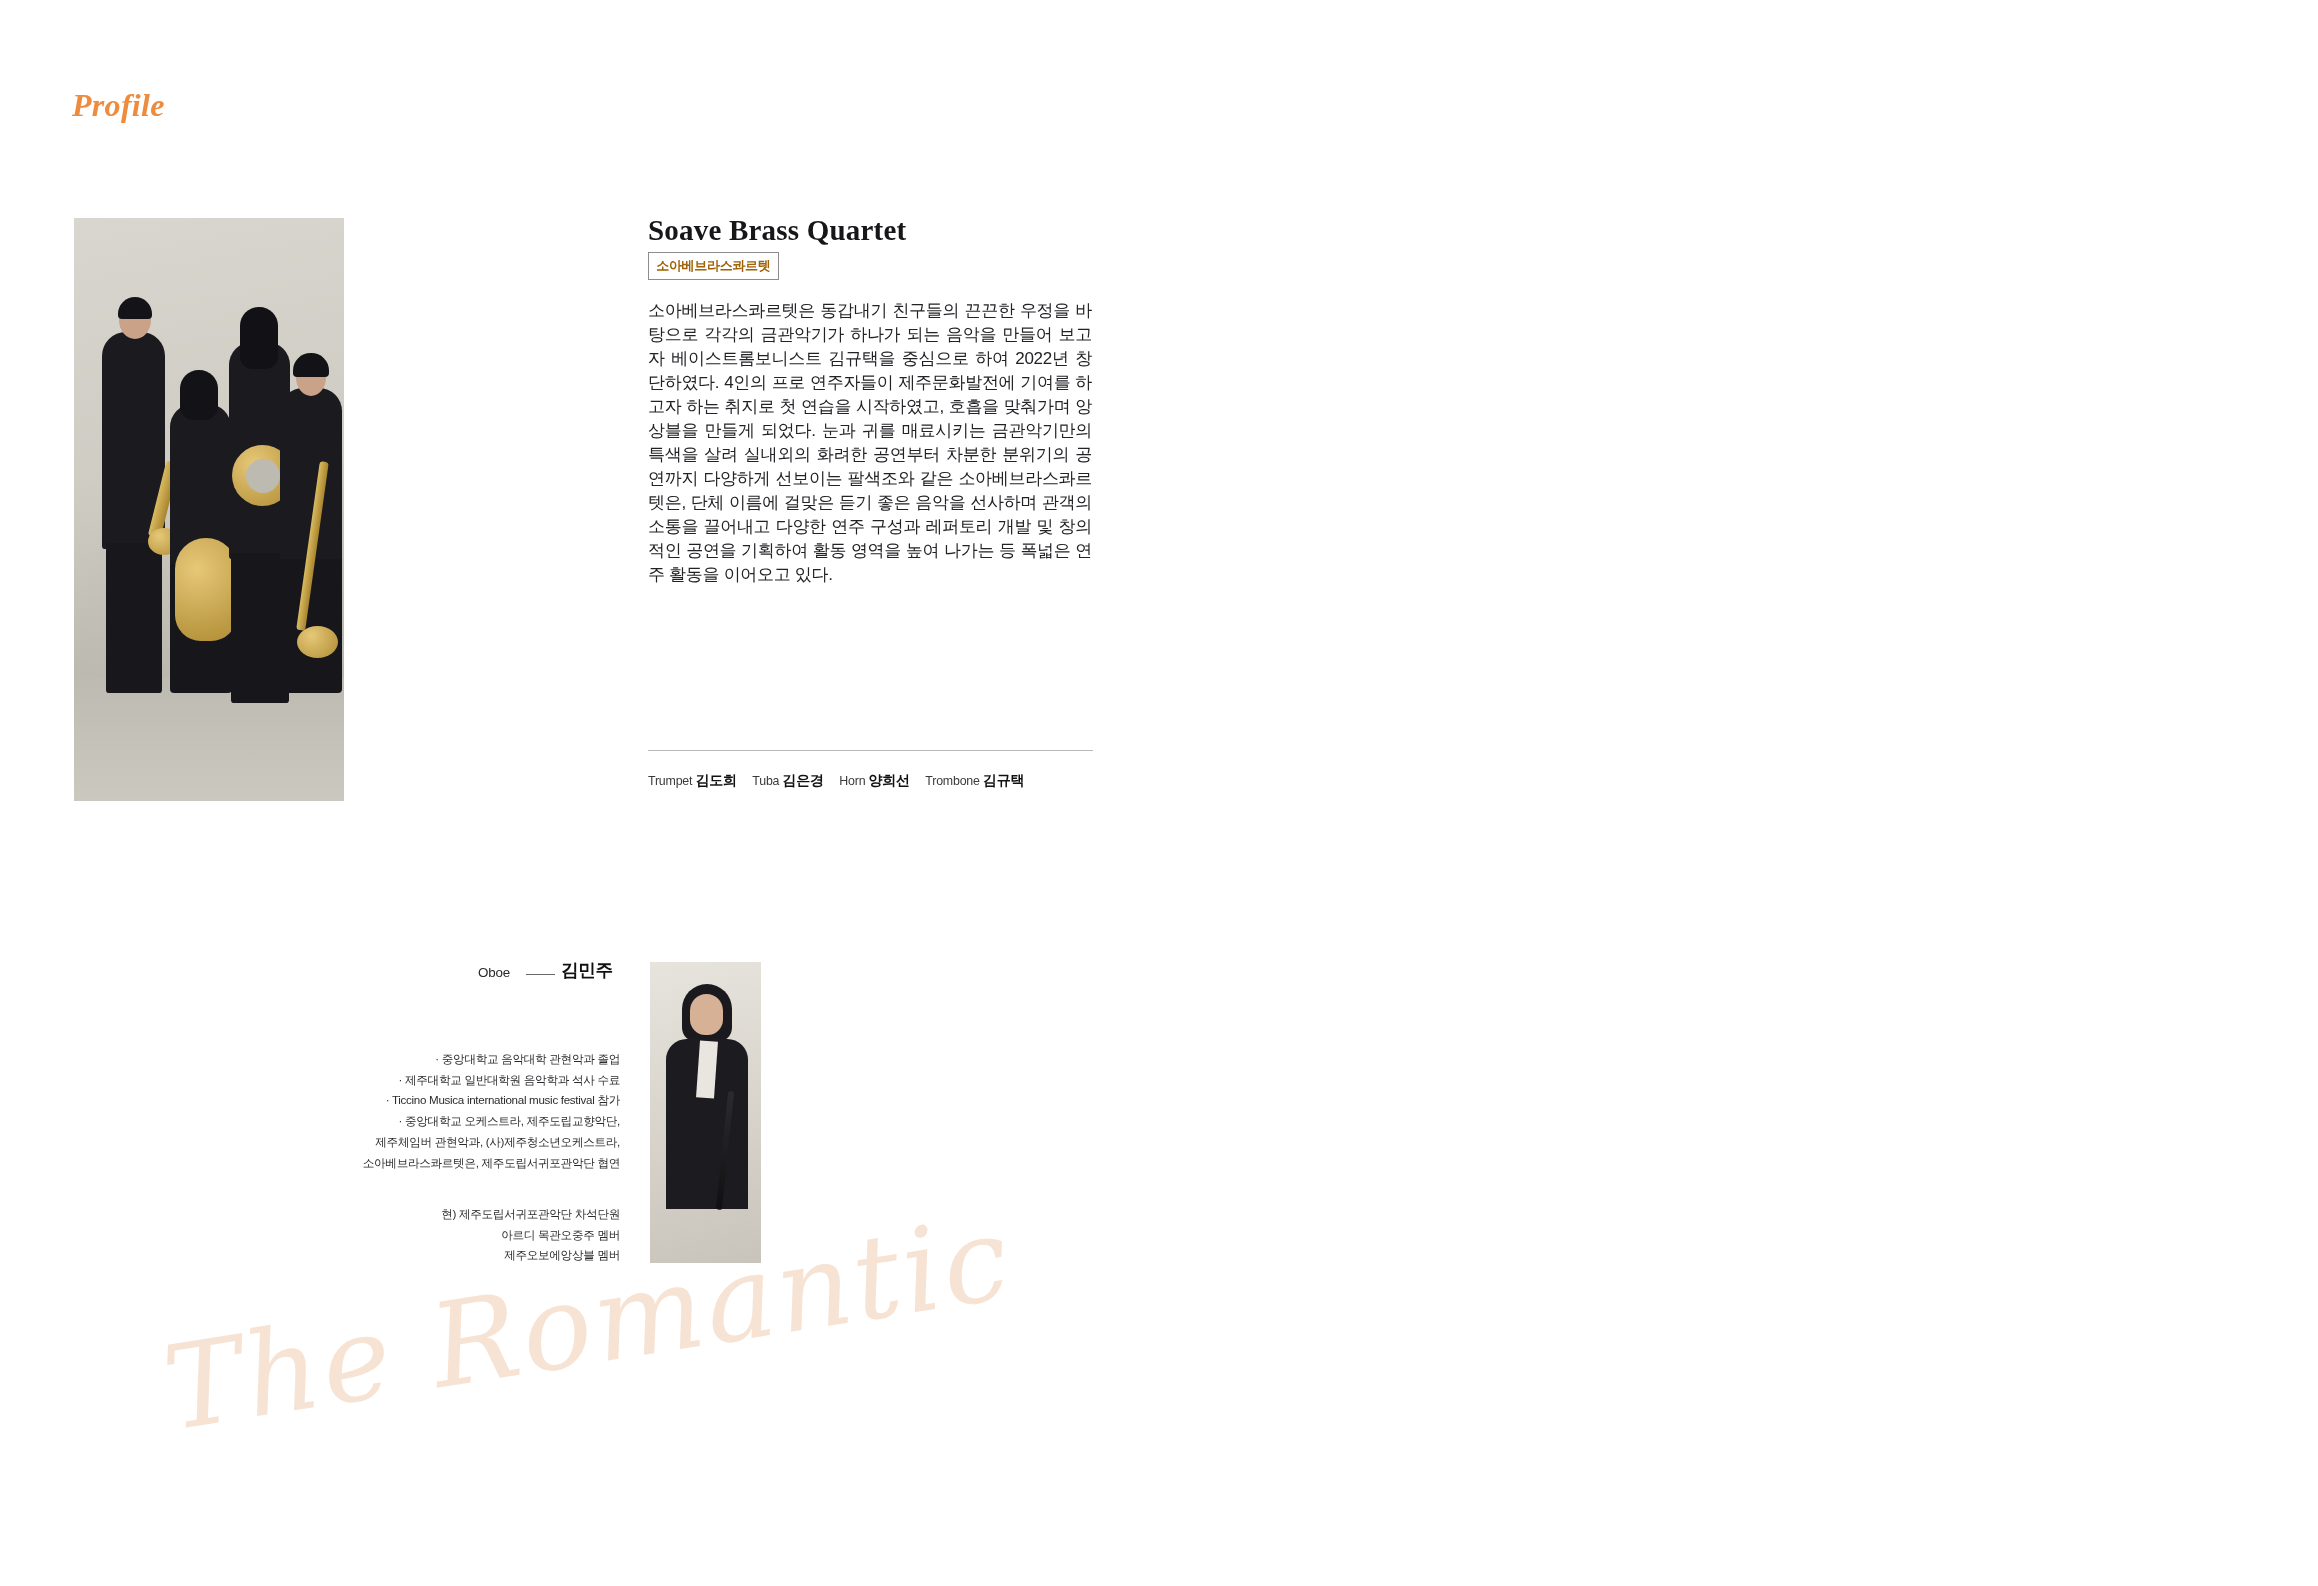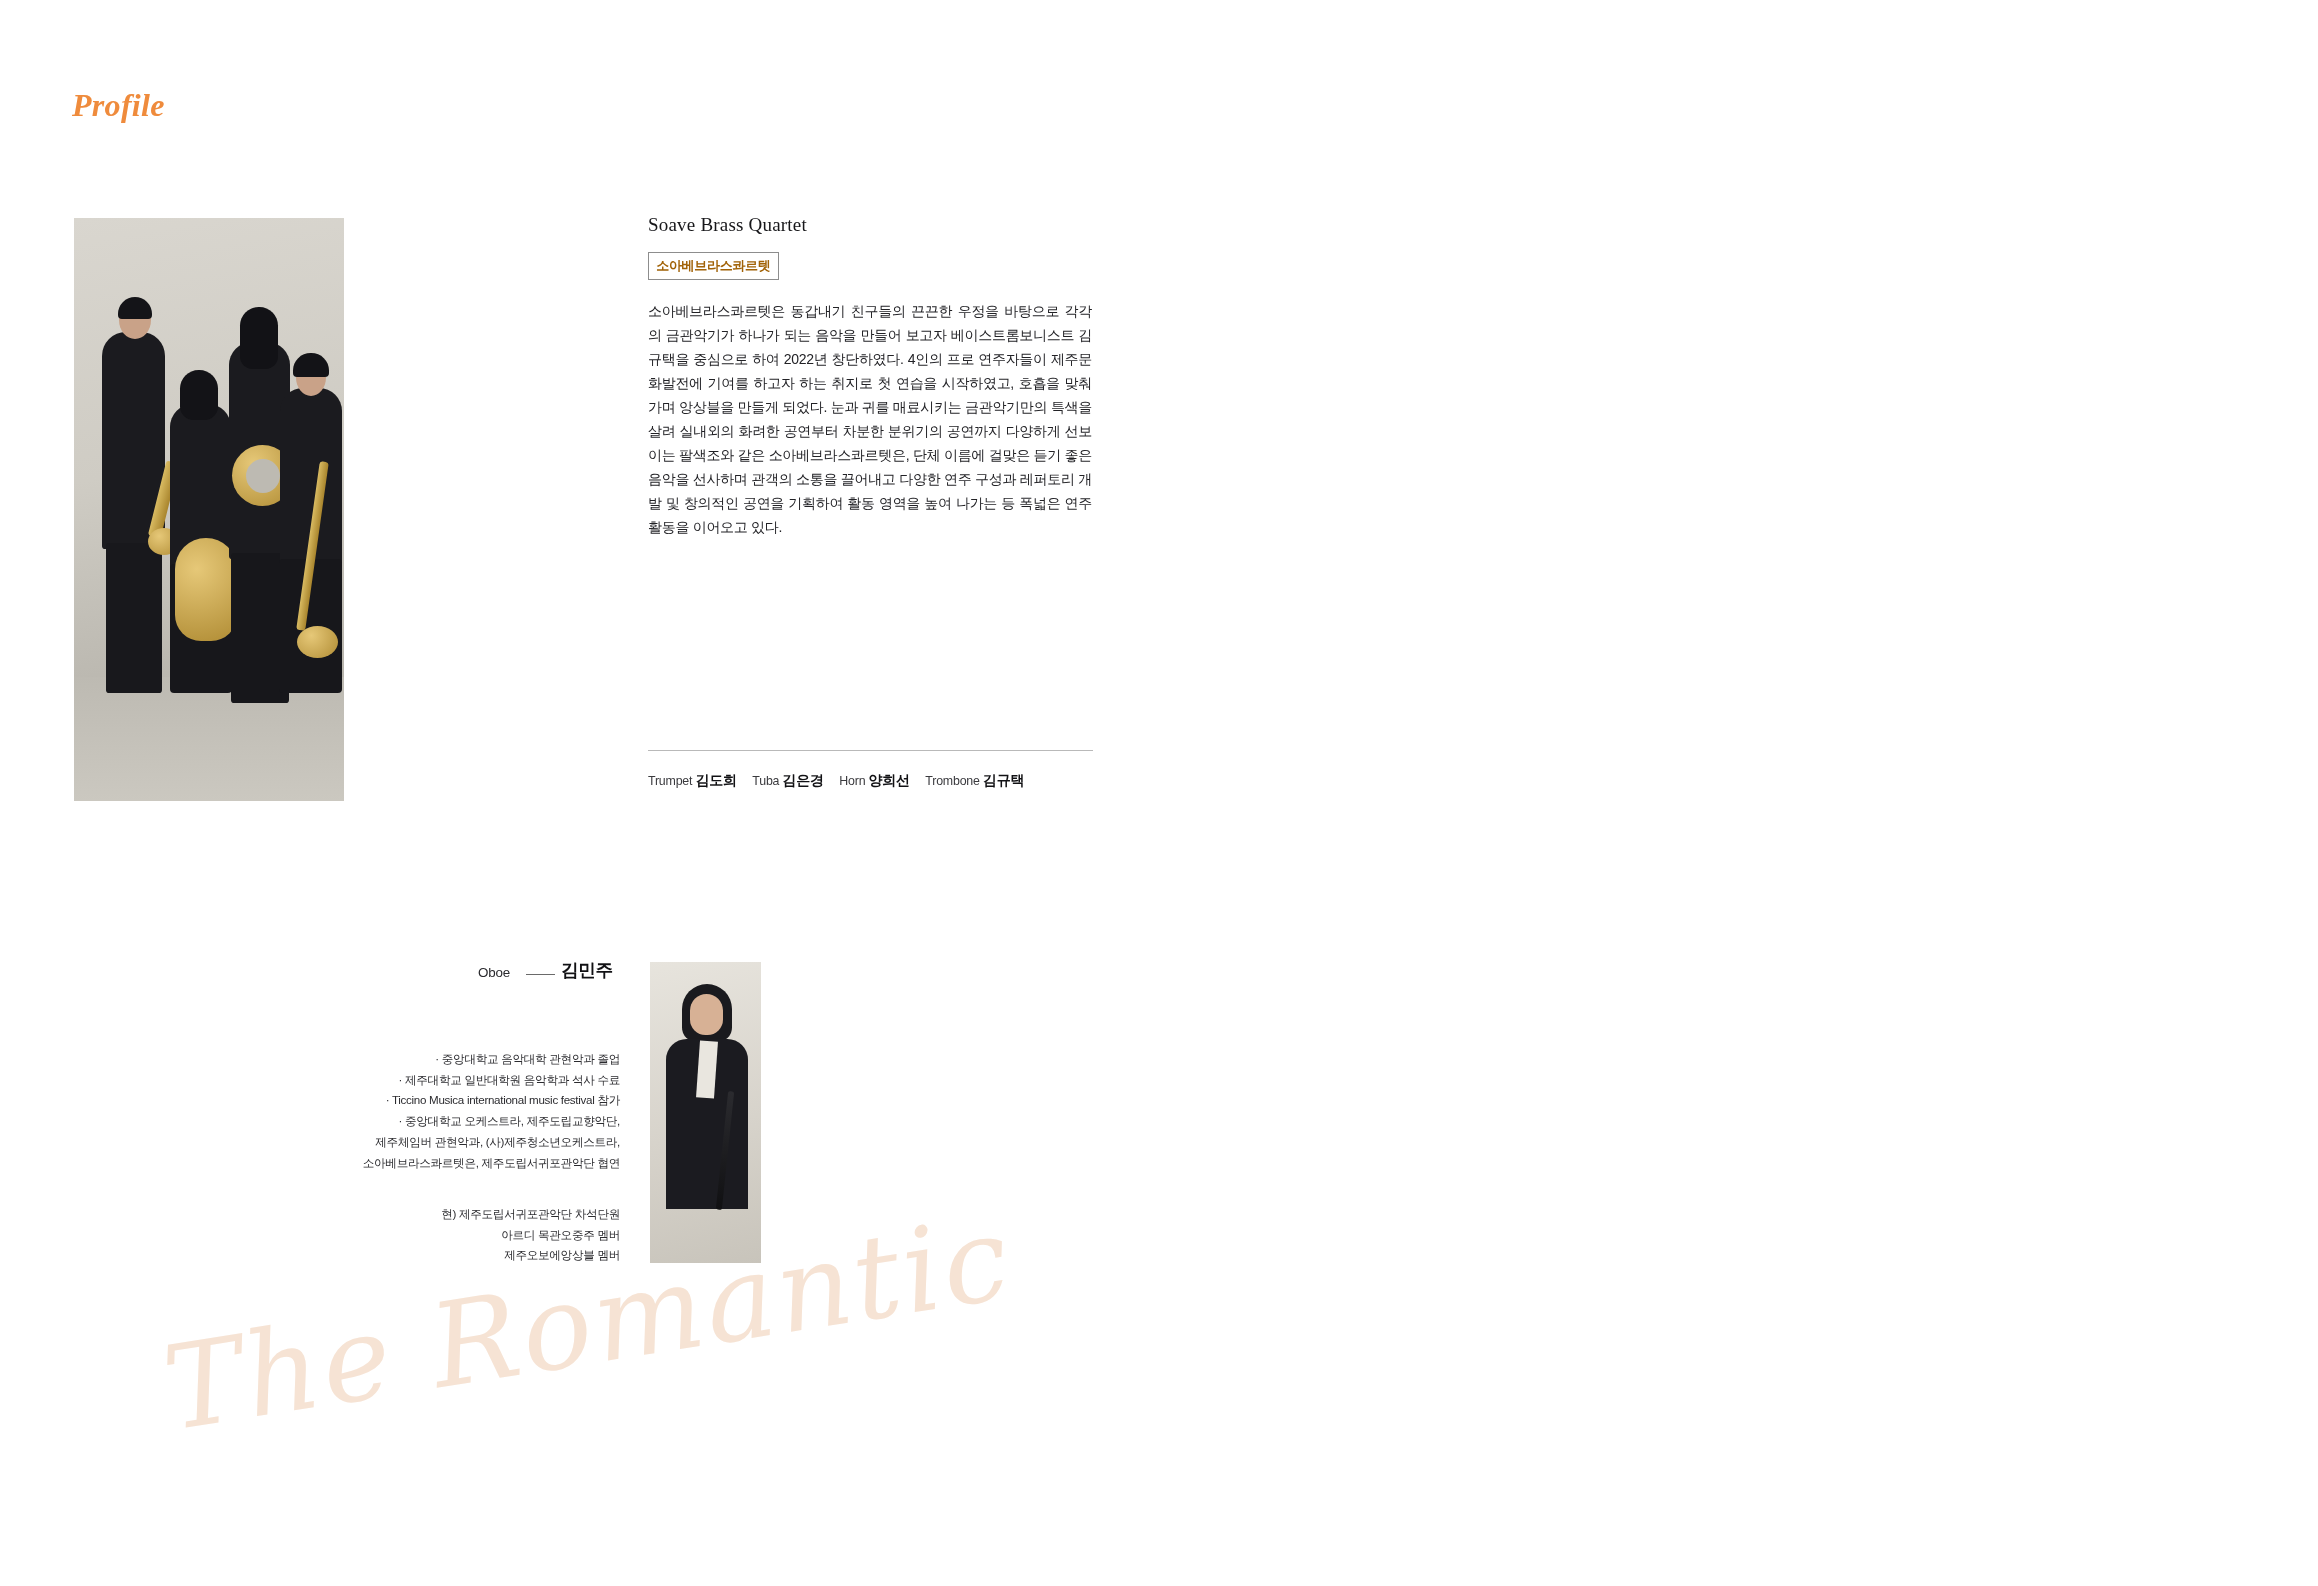--- a/index.html
+++ b/index.html
@@ -93,42 +93,42 @@
     background: linear-gradient(90deg,#d9bb62,#a8842c);
     border-radius: 3.1px;
   }
 
   
   .quartet-name {
     position: absolute;
     left: 648px;
     top: 214px;
     font-family: "Liberation Serif", serif;
-    font-weight: normal;
-    font-size: 19px;
+    font-weight: bold;
+    font-size: 29px;
     color: #17171a;
     letter-spacing: 0.2px;
   }
   .quartet-kor-badge {
     position: absolute;
     left: 648px;
     top: 252px;
     border: 0.5px solid #8d8d8d;
     padding: 3.6px 7.2px 4.1px 7.2px;
     font-size: 13px;
     font-weight: bold;
     color: #a16207;
     letter-spacing: -0.3px;
   }
   .quartet-desc {
     position: absolute;
     left: 648px;
     top: 299px;
     width: 444px;
-    font-size: 14px;
+    font-size: 17px;
     line-height: 24px;
     color: #222226;
     letter-spacing: -0.3px;
     text-align: justify;
   }
   .members-rule {
     position: absolute;
     left: 648px;
     top: 750px;
     width: 445px;

